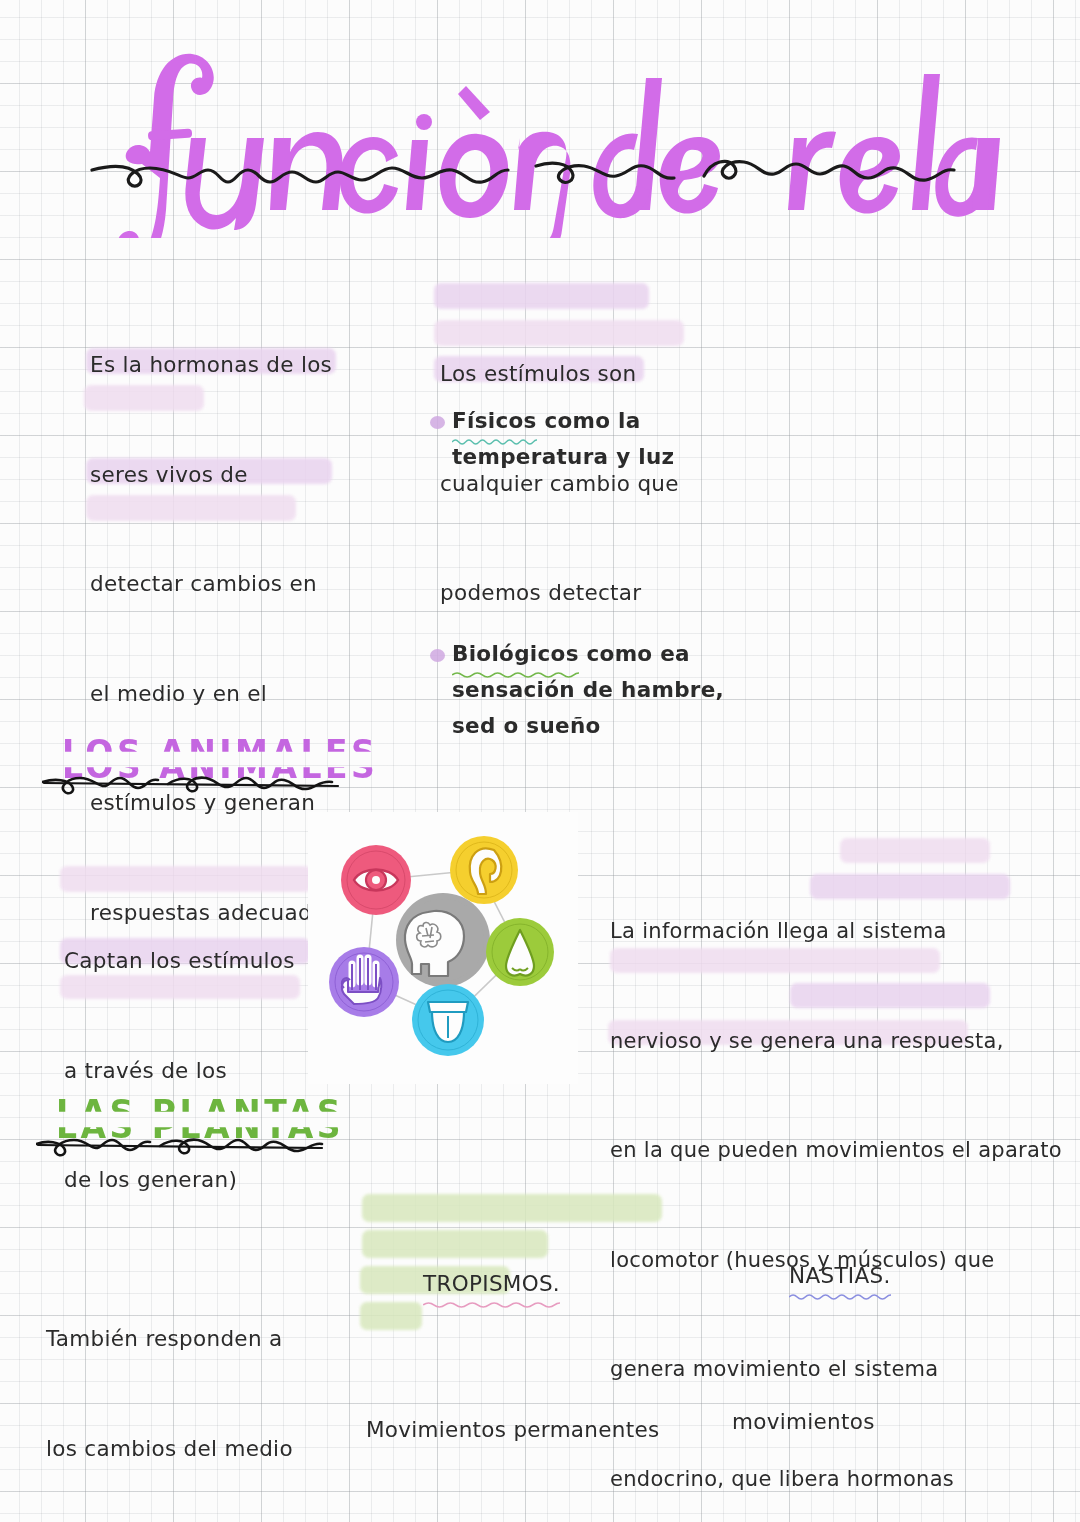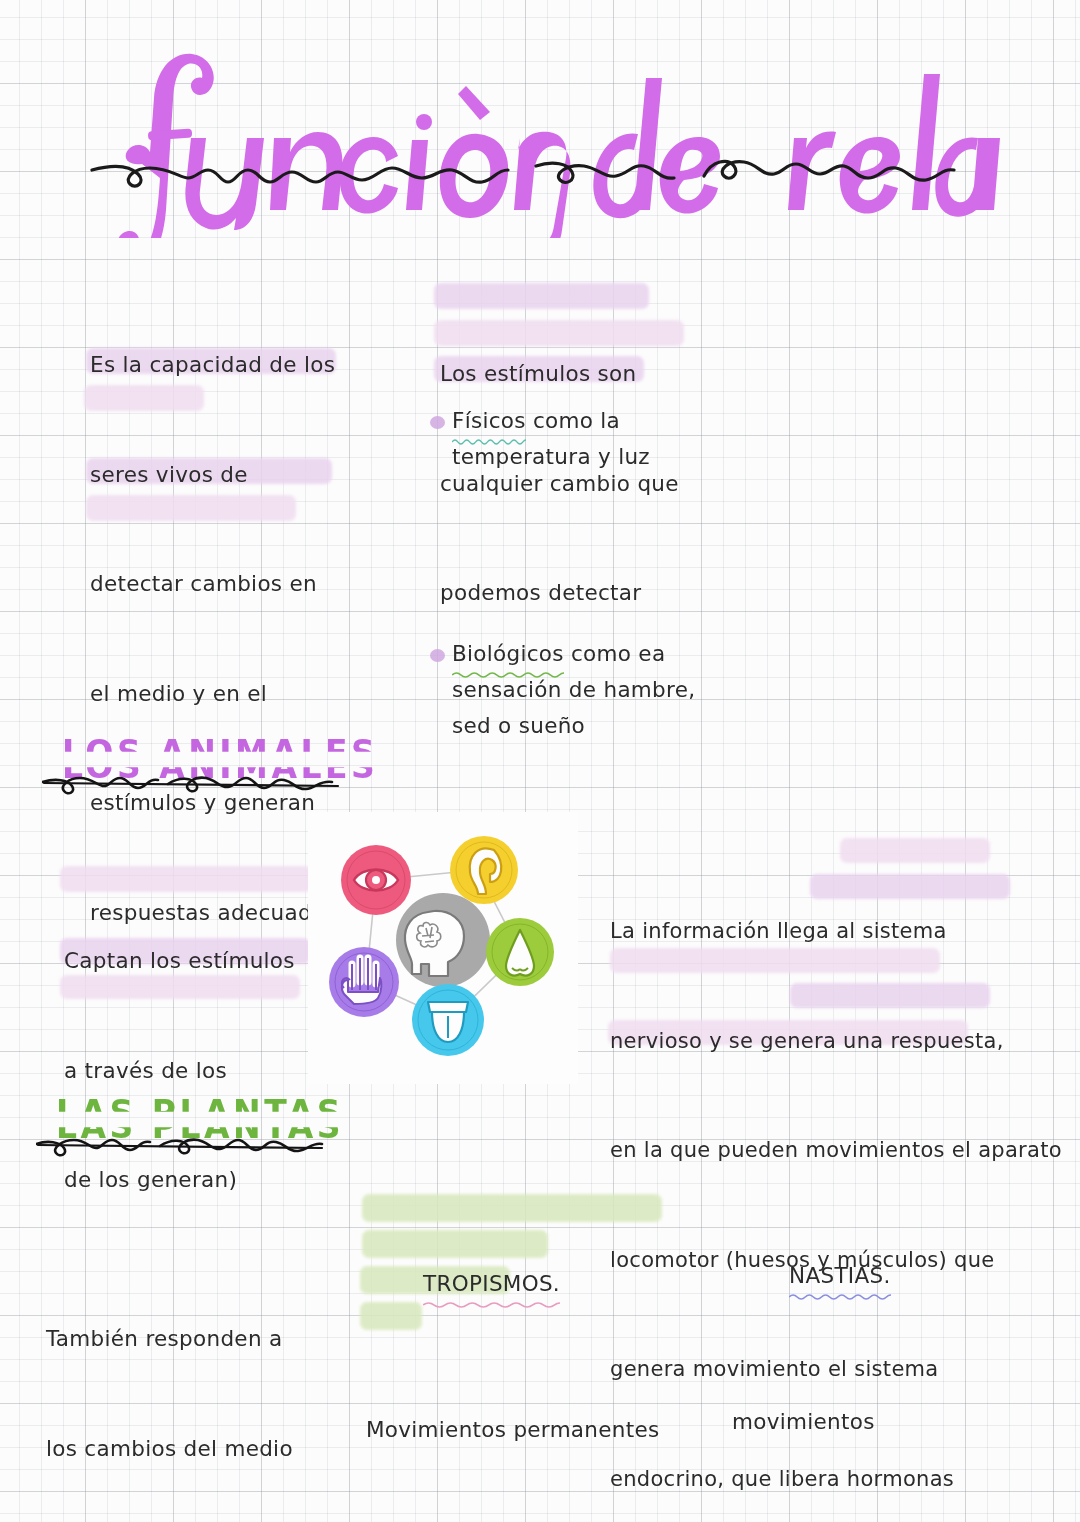--- a/index.html
+++ b/index.html
@@ -65,21 +65,21 @@
   .hl-green{background:#d8e8bd;}
   .bullet-dot{
     position:absolute;left:-22px;top:13px;
     width:15px;height:13px;border-radius:50%;
     background:#cfa8e0;opacity:.85;
   }
   .bullet-text{
     color:#2b2b2b;font-size:21.5px;line-height:36px;letter-spacing:.3px;
     display:block;
   }
-  .bullet-text .ln{display:block;}
+  .bullet-text .ln{display:block;font-weight:bold;}
   .word-underline{position:relative;display:inline-block;}
 
   
   .wavy{
     position:absolute;left:0;bottom:-6px;height:7px;width:100%;
   }
 
   
   .head-wrap{position:absolute;}
   .head-block{
@@ -158,21 +158,21 @@
       </g>
     </svg>
   </div>
 
   <div class="abs" style="left:90px;top:274px;width:275px;">
     <div class="hl hl-purple" style="left:-4px;top:74px;width:250px;height:26px;"></div>
     <div class="hl hl-purple2" style="left:-6px;top:111px;width:120px;height:26px;"></div>
     <div class="hl hl-purple" style="left:-4px;top:184px;width:246px;height:26px;"></div>
     <div class="hl hl-purple2" style="left:-4px;top:221px;width:210px;height:26px;"></div>
     <div class="para">
-      <span class="ln">Es la capacidad de los</span>
+      <span class="ln">Es la hormonas de los</span>
       <span class="ln">seres vivos de</span>
       <span class="ln">detectar cambios en</span>
       <span class="ln">el medio y en el</span>
       <span class="ln">estímulos y generan</span>
       <span class="ln">respuestas adecuadas</span>
     </div>
   </div>
 
   <div class="abs" style="left:440px;top:283px;width:300px;">
     <div class="hl hl-purple" style="left:-6px;top:0px;width:215px;height:26px;"></div>

